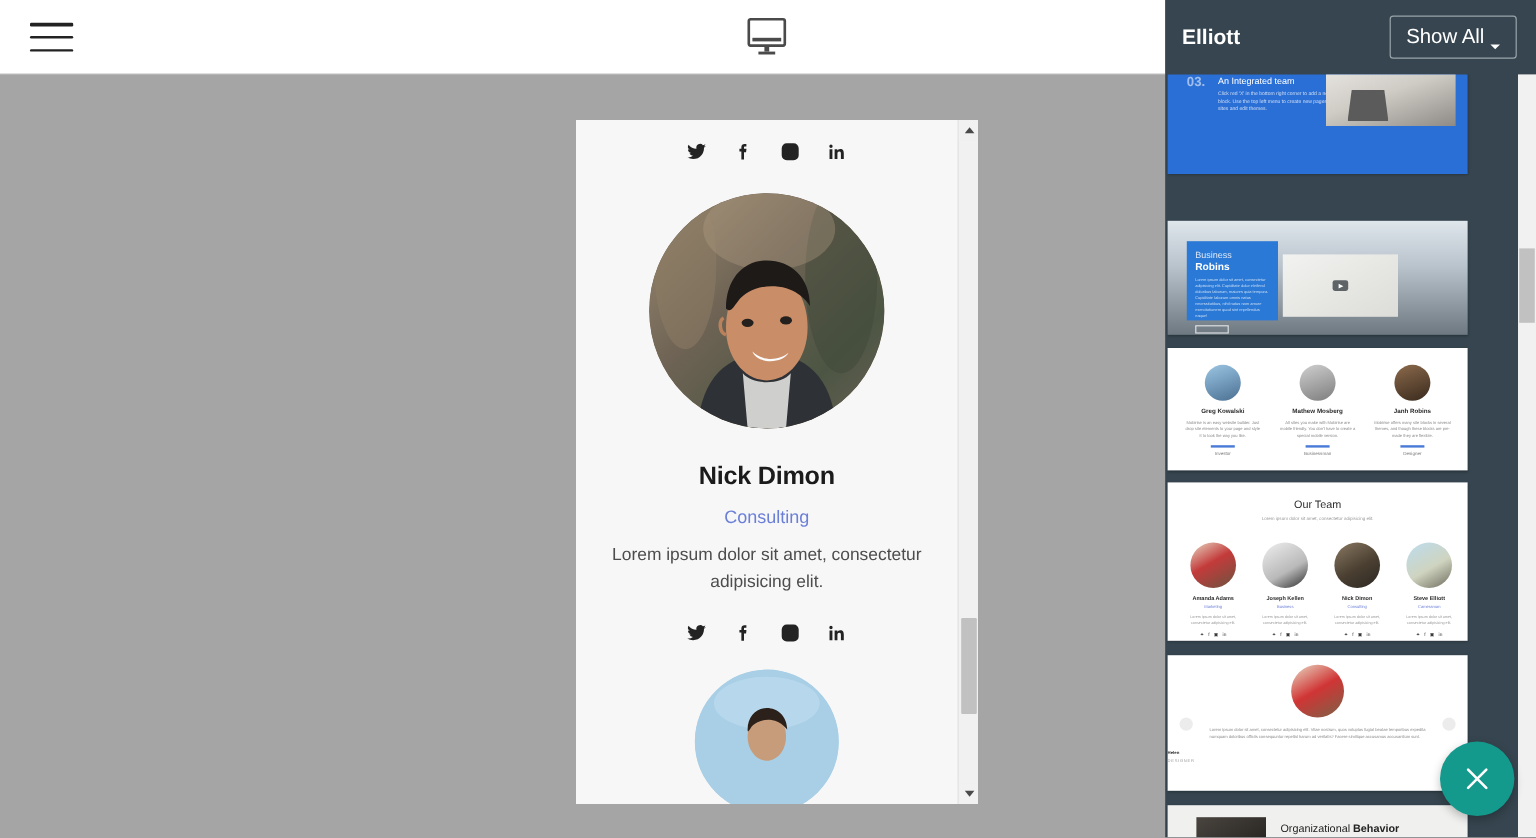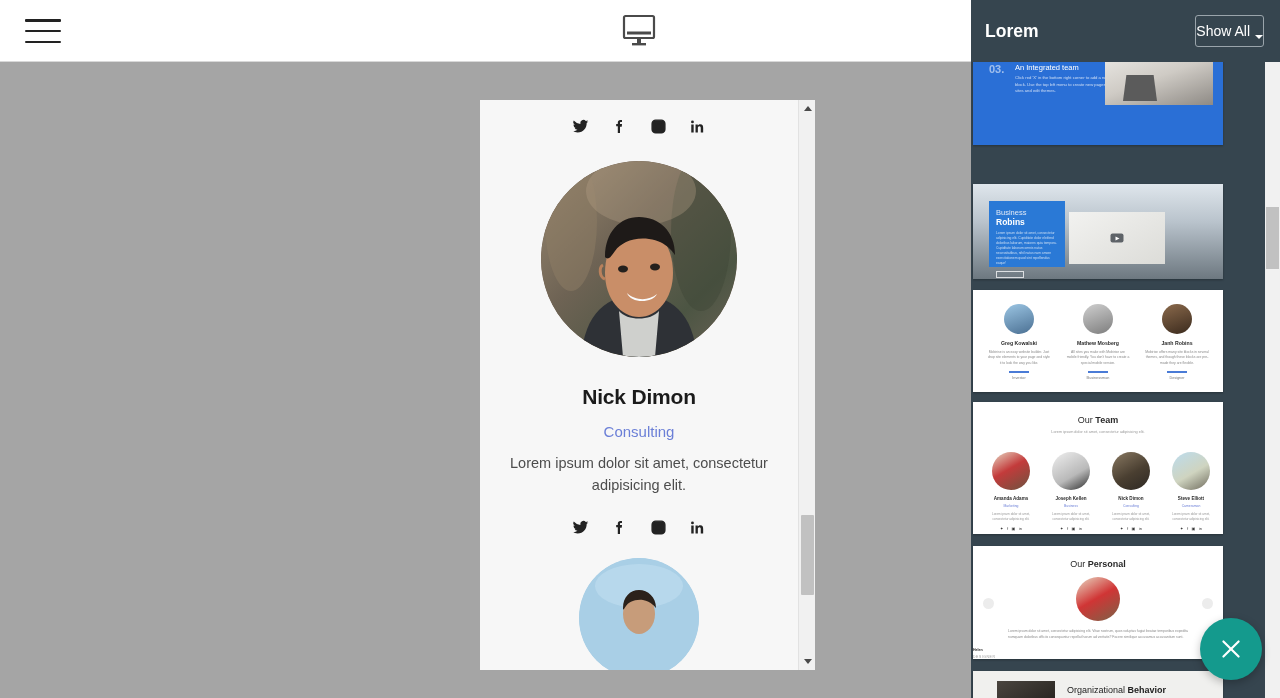--- a/index.html
+++ b/index.html
@@ -118,22 +118,22 @@
   }
   #sb-header {
     position: relative; height: 62px;
     display: flex; align-items: center; justify-content: space-between;
     padding: 0 16px 0 14px;
   }
   #sb-title { color: #ffffff; font-size: 17.5px; font-weight: bold; }
   #show-all-btn {
     border: 1px solid #9aa4ab; color: #ffffff;
     background: transparent;
-    font-size: 14px; font-family: "Liberation Sans", sans-serif;
-    padding: 7px 0; border-radius: 3px; cursor: pointer;
+    font-size: 17px; font-family: "Liberation Sans", sans-serif;
+    padding: 7px 13px; border-radius: 3px; cursor: pointer;
     display: inline-flex; align-items: flex-end; gap: 5px;
   }
   #show-all-btn .caret {
     width: 0; height: 0;
     border-left: 4px solid transparent; border-right: 4px solid transparent;
     border-top: 4px solid #ffffff;
   }
 
   #sb-list {
     position: absolute; left: 0; top: 62px;
@@ -178,21 +178,21 @@
   .c3 { position: absolute; top: 14px; width: 76px; text-align: center; }
   .c3 .pic { width: 30px; height: 30px; border-radius: 50%; margin: 0 auto; }
   .c3 .nm { font-size: 5.2px; font-weight: bold; color: #2b2b2b; margin-top: 6px; }
   .c3 .tx { font-size: 3.4px; color: #8a8a8a; line-height: 1.6; margin-top: 4px; padding: 0 6px; }
   .c3 .ln { width: 20px; height: 1.5px; background: #4a7bd6; margin: 5px auto 0; }
   .c3 .rl { font-size: 3.8px; color: #7a7a7a; margin-top: 3px; }
 
   
   #blk4 { top: 340px; height: 132px; background: #ffffff; }
   .bt-title { font-size: 9px; color: #2b2b2b; text-align: center; padding-top: 13px; font-weight: normal; }
-  .bt-title b { font-weight: bold; }
+  .bt-title b { font-weight: normal; }
   .bt-sub { font-size: 3.8px; color: #9a9a9a; text-align: center; margin-top: 5px; }
   .t4 { position: absolute; top: 50px; width: 58px; text-align: center; }
   .t4 .pic { width: 38px; height: 38px; border-radius: 50%; margin: 0 auto; }
   .t4 .nm { font-size: 4.6px; font-weight: bold; color: #2b2b2b; margin-top: 6px; }
   .t4 .rl { font-size: 3.4px; color: #6b7fd7; margin-top: 3px; }
   .t4 .tx { font-size: 3.1px; color: #9a9a9a; line-height: 1.6; margin-top: 4px; padding: 0 5px; }
   .t4 .sc { display: flex; justify-content: center; gap: 3.5px; margin-top: 4px; font-size: 4px; color: #3a3a3a; }
 
   
   #blk5 { top: 484px; height: 113px; background: #ffffff; }
@@ -373,21 +373,21 @@
         <div class="sb-arrow down">
             <i></i>
           </div>
       </div>
     </div>
   </div>
 
   <div id="sidebar">
 
     <div id="sb-header">
-      <div id="sb-title">Lorem</div>
+      <div id="sb-title">Elliott</div>
       <button id="show-all-btn">
         <span>Show All</span>
         <span class="caret"></span>
       </button>
     </div>
 
     <div id="sb-list">
 
       <div class="blk" id="blk1">
         <div class="num">03.</div>
@@ -481,23 +481,20 @@
           <div class="sc">
               <span>✦</span>
               <span>f</span>
               <span>▣</span>
               <span>in</span>
             </div>
         </div>
       </div>
 
       <div class="blk" id="blk5">
-        <div class="bt-title">
-          <span>Our </span><b>Personal</b>
-        </div>
         <div class="pic" style="background:linear-gradient(150deg,#e9dcc6,#d03535 48%,#7a6348);"></div>
         <div class="tx">Lorem ipsum dolor sit amet, consectetur adipisicing elit. Vitae nostrum, quos voluptas fugiat beatae temporibus expedita numquam doloribus officiis consequuntur repellat harum ad veritatis? Facere similique accusamus accusantium sunt.</div>
         <div class="nm">Helen</div>
         <div class="rl">DESIGNER</div>
         <div class="arw l"></div>
         <div class="arw r"></div>
       </div>
 
       <div class="blk" id="blk6">
         <div class="img">

